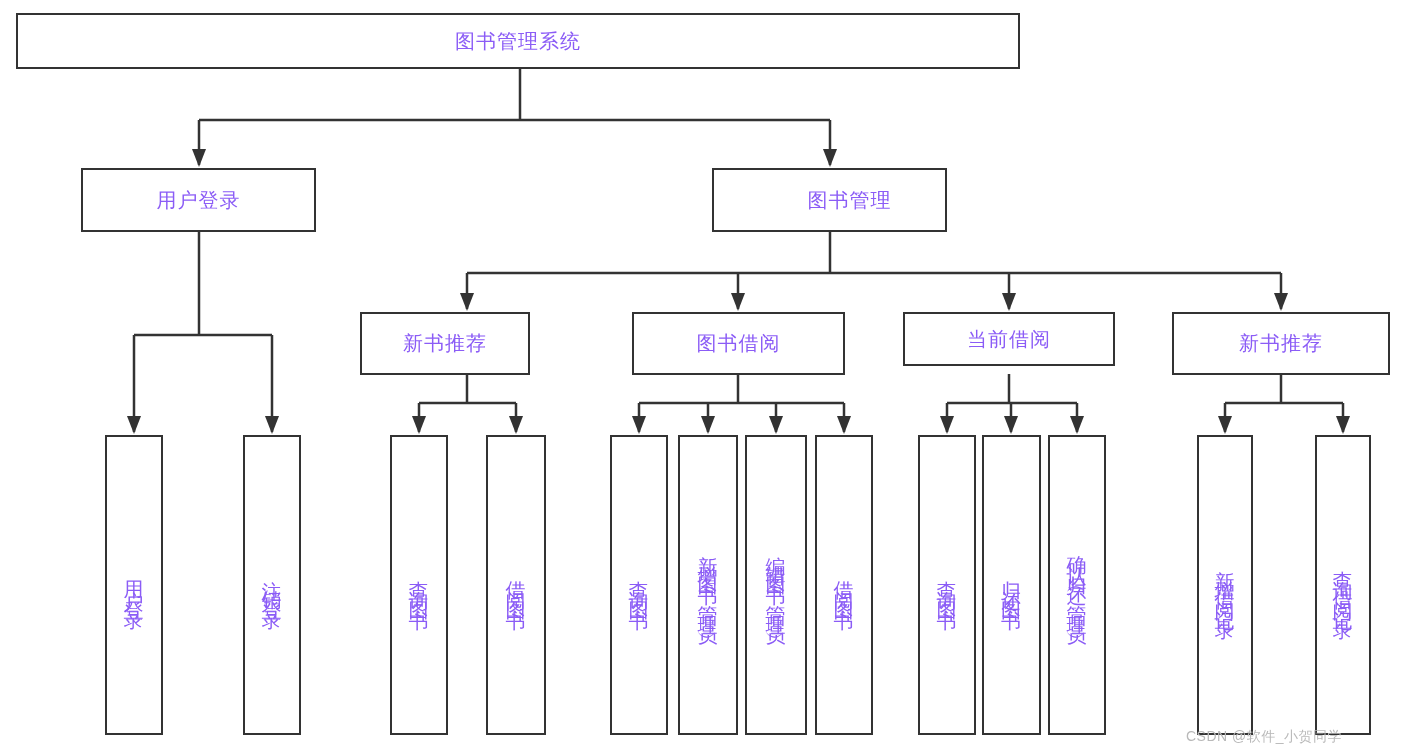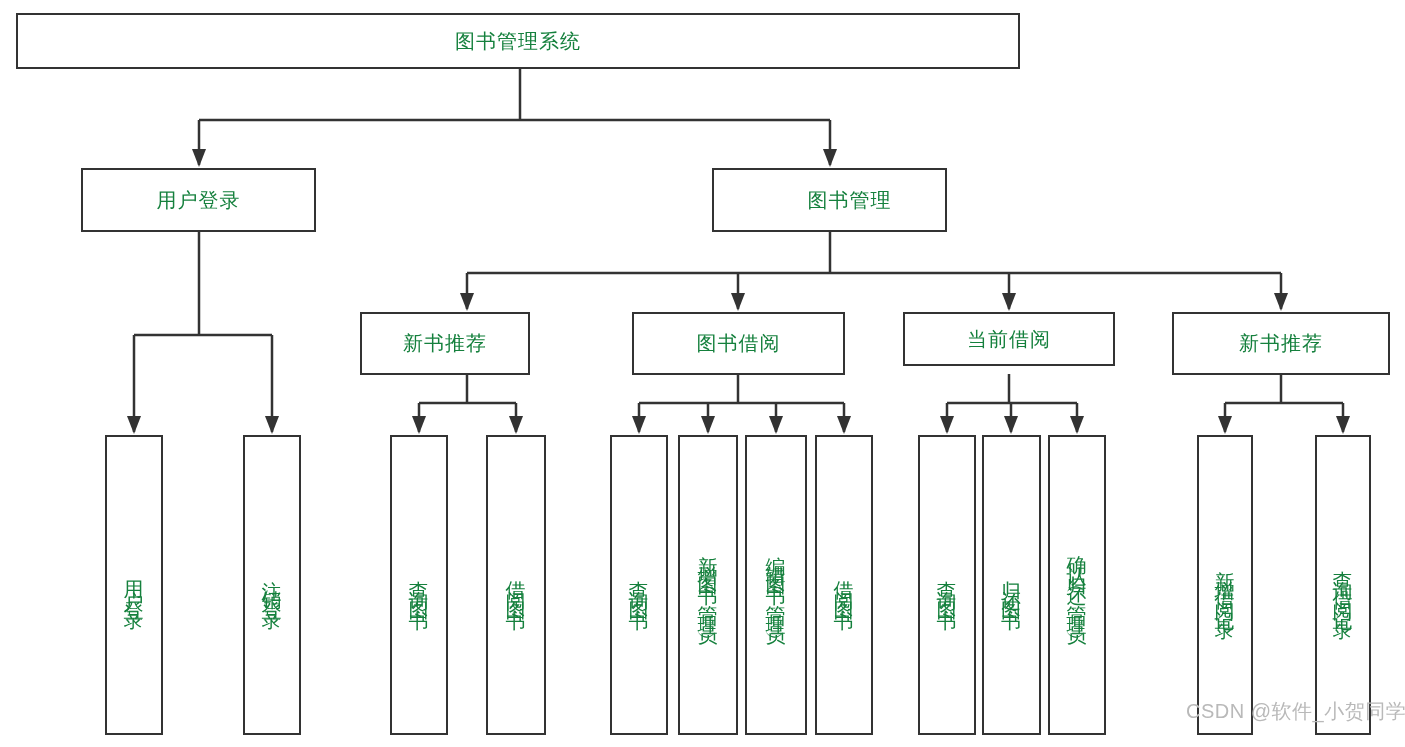--- a/index.html
+++ b/index.html
@@ -5,32 +5,32 @@
   html,body { margin:0; padding:0; }
   body {
     width:1405px; height:747px; position:relative; overflow:hidden;
     background:#ffffff;
     font-family:"Liberation Sans", sans-serif;
   }
   .node {
     position:absolute; box-sizing:border-box;
     border:2px solid #333333; background:#ffffff;
     display:flex; align-items:center; justify-content:center;
-    font-size:20px; color:#15803d; letter-spacing:1px;
+    font-size:20px; color:#8b5cf6; letter-spacing:1px;
     white-space:nowrap;
   }
   .vnode { letter-spacing:0; }
   .vnode .vtext {
     writing-mode:vertical-rl; text-orientation:mixed;
     letter-spacing:0.5em; line-height:1; font-size:20px;
   }
   #connectors { position:absolute; left:0; top:0; pointer-events:none; }
   .watermark {
-    position:absolute; left:1186px; top:698px;
-    font-size:20px; color:#b9b9b9; letter-spacing:0.5px;
+    position:absolute; left:1186px; top:728px;
+    font-size:14px; color:#b9b9b9; letter-spacing:0.5px;
     white-space:nowrap;
   }
 </style>
 </head>
 <body>
 
 <svg id="connectors" width="1405" height="747" viewBox="0 0 1405 747">
   <defs>
     <marker id="arrow" viewBox="0 0 18 14" refX="16" refY="7" markerWidth="18" markerHeight="14" markerUnits="userSpaceOnUse" orient="auto">
       <path d="M0,0 L18,7 L0,14 Z" fill="#333333"></path>

